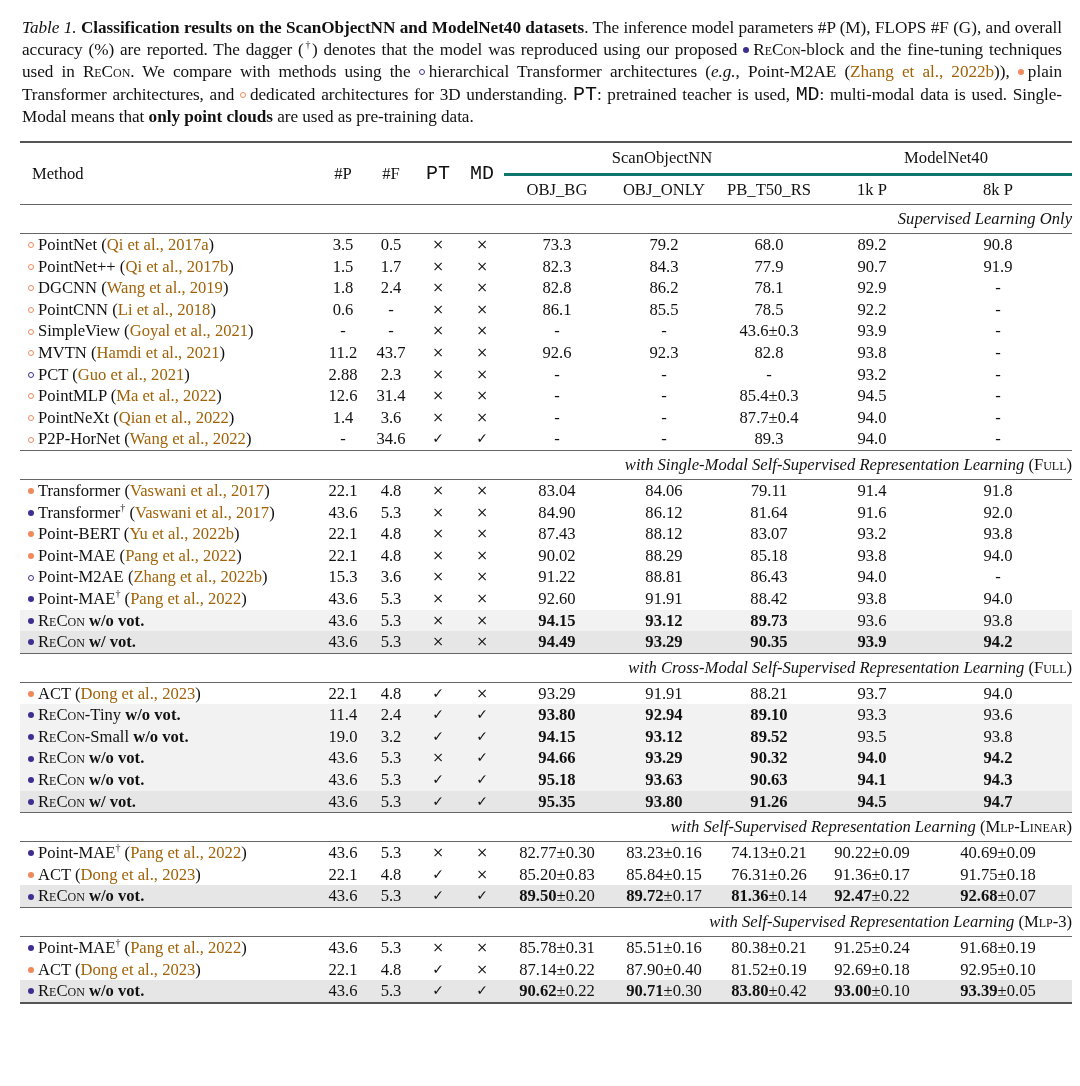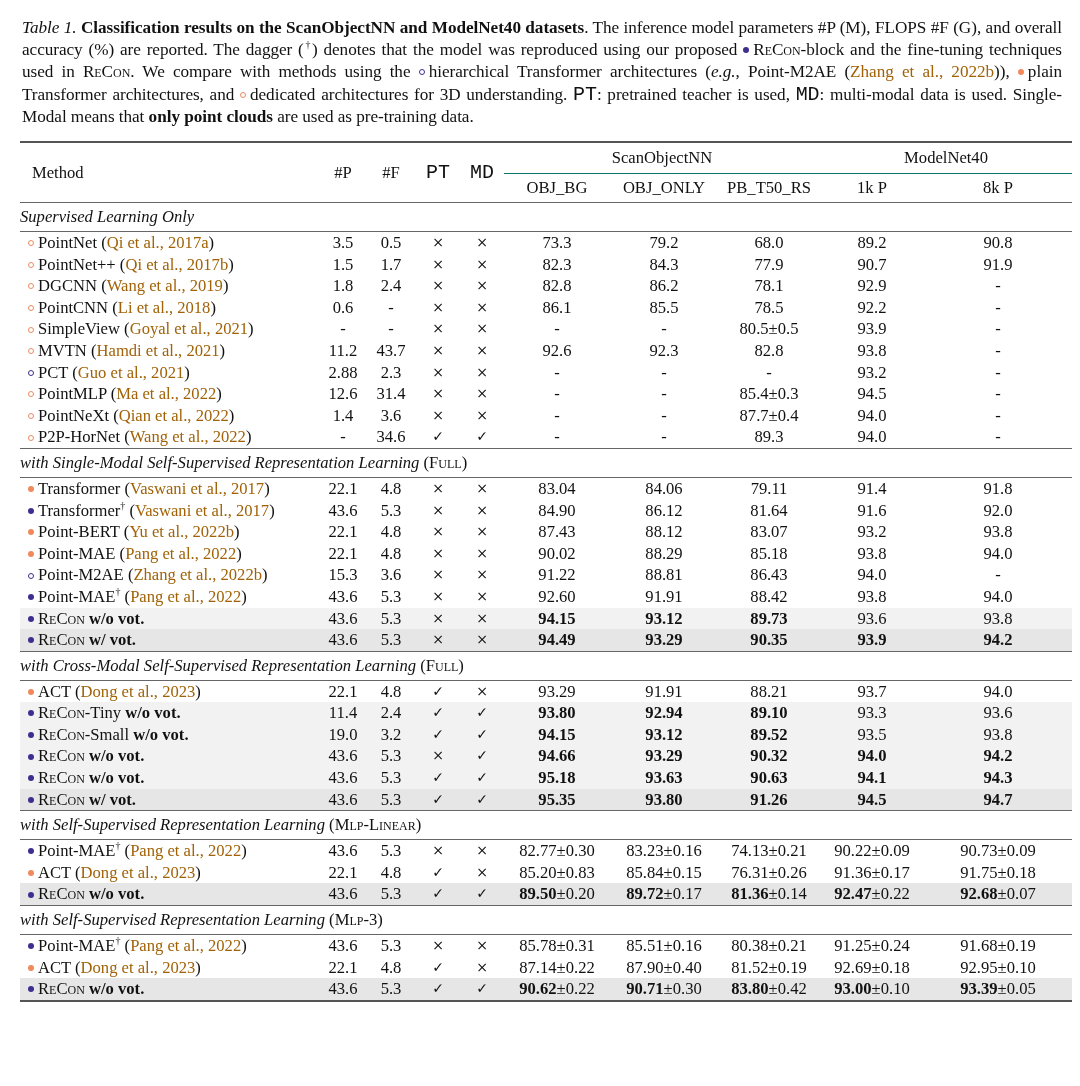--- a/index.html
+++ b/index.html
@@ -27,26 +27,26 @@
   .table-wrap { position: absolute; left: 20px; top: 141px; width: 1052px; }
   table { border-collapse: collapse; width: 1052px; font-size: 16.6px; table-layout: fixed; }
   td, th { padding: 0; height: 21.6px; line-height: 21.6px; white-space: nowrap; font-weight: normal; }
   .rule-top { border-top: 2.2px solid #555; }
   .rule-mid { border-top: 1.6px solid #666; }
   .rule-bot { border-bottom: 2.2px solid #555; }
   th { text-align: center; }
   th.method { text-align: left; padding-left: 12px; }
   td.method { text-align: left; padding-left: 8px; }
   td.num { text-align: center; }
-  .section td { text-align: left; font-style: italic; height: 28px; line-height: 28px; }
+  .section td { text-align: right; font-style: italic; height: 28px; line-height: 28px; }
   .section .sc { font-style: normal; }
   tr.shade-light td { background: #f2f2f2; }
   tr.shade-dark td { background: #e6e6e6; }
   .b { font-weight: bold; }
-  .sub-rule { border-bottom: 1px solid #0f766e; }
+  .sub-rule { border-bottom: 3px solid #0f766e; }
   .group-head th { height: 30px; line-height: 30px; }
   .sub-head th { height: 28px; line-height: 28px; }
   sup { font-size: 10px; line-height: 0; }
   .mark { font-family: "DejaVu Sans", sans-serif; font-size: 14px; }
 </style>
 </head>
 <body>
 
 <div class="caption">
   <i>Table 1.</i>
@@ -138,21 +138,21 @@
           <td class="num"><span>-</span></td>
         </tr>
         <tr>
           <td class="method"><span class="dot ring-orange"></span><span>SimpleView</span> (<span class="cite">Goyal et al., 2021</span>)</td>
           <td class="num">-</td>
           <td class="num">-</td>
           <td class="num mark">×</td>
           <td class="num mark">×</td>
           <td class="num"><span>-</span></td>
           <td class="num"><span>-</span></td>
-          <td class="num"><span>80.5±0.5</span></td>
+          <td class="num"><span>43.6±0.3</span></td>
           <td class="num"><span>93.9</span></td>
           <td class="num"><span>-</span></td>
         </tr>
         <tr>
           <td class="method"><span class="dot ring-orange"></span><span>MVTN</span> (<span class="cite">Hamdi et al., 2021</span>)</td>
           <td class="num">11.2</td>
           <td class="num">43.7</td>
           <td class="num mark">×</td>
           <td class="num mark">×</td>
           <td class="num"><span>92.6</span></td>
@@ -389,21 +389,21 @@
         <tr class="rule-mid">
           <td class="method"><span class="dot fill-purple"></span><span>Point-MAE</span><sup>†</sup> (<span class="cite">Pang et al., 2022</span>)</td>
           <td class="num">43.6</td>
           <td class="num">5.3</td>
           <td class="num mark">×</td>
           <td class="num mark">×</td>
           <td class="num"><span>82.77</span><span>±0.30</span></td>
           <td class="num"><span>83.23</span><span>±0.16</span></td>
           <td class="num"><span>74.13</span><span>±0.21</span></td>
           <td class="num"><span>90.22</span><span>±0.09</span></td>
-          <td class="num"><span>90.73</span><span>±0.09</span></td>
+          <td class="num"><span>40.69</span><span>±0.09</span></td>
         </tr>
         <tr>
           <td class="method"><span class="dot fill-orange"></span><span>ACT</span> (<span class="cite">Dong et al., 2023</span>)</td>
           <td class="num">22.1</td>
           <td class="num">4.8</td>
           <td class="num mark">✓</td>
           <td class="num mark">×</td>
           <td class="num"><span>85.20</span><span>±0.83</span></td>
           <td class="num"><span>85.84</span><span>±0.15</span></td>
           <td class="num"><span>76.31</span><span>±0.26</span></td>

